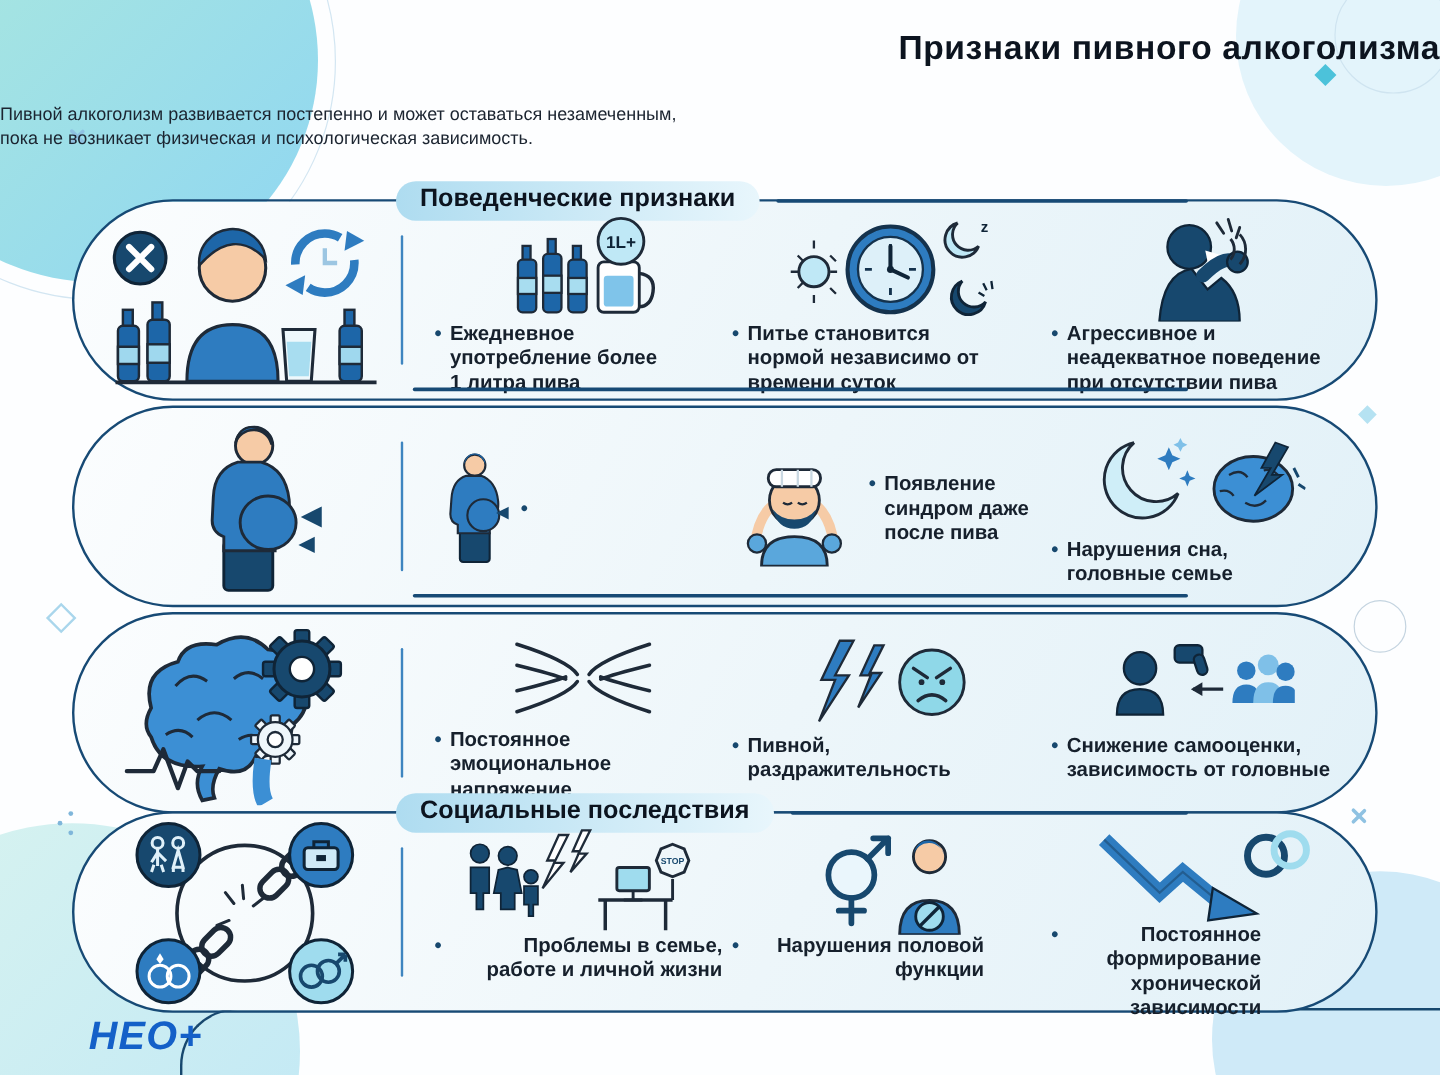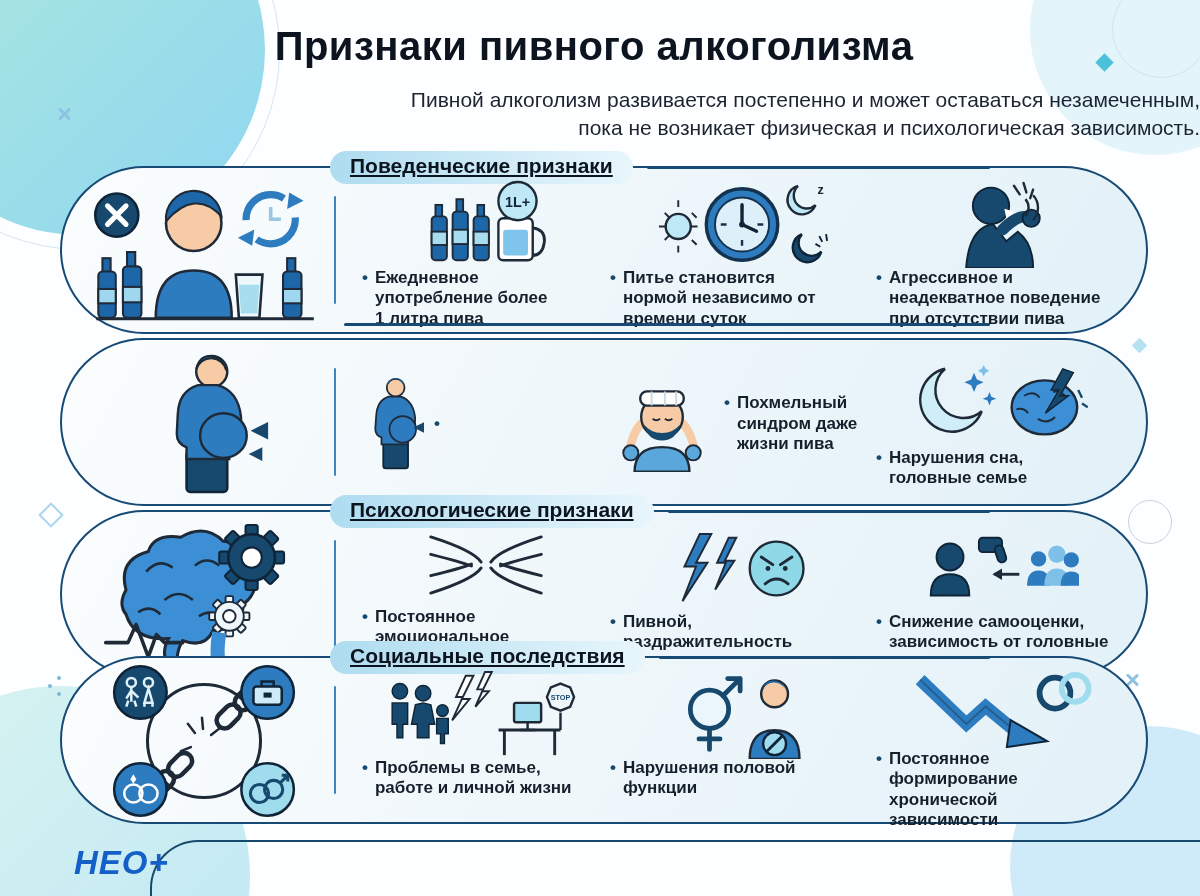--- a/index.html
+++ b/index.html
@@ -21,31 +21,31 @@
   .diamond{position:absolute;transform:rotate(45deg);}
   .diamond-solid-tr{left:1098px;top:56px;width:13px;height:13px;background:#4cc2da;}
   .diamond-out-l{left:42px;top:506px;width:14px;height:14px;border:2px solid #a9d6ec;background:transparent;}
   .diamond-solid-mr{left:1134px;top:340px;width:11px;height:11px;background:#b5e2f2;}
   .dots{position:absolute;left:48px;top:676px;width:22px;height:22px;}
   .dots i{position:absolute;width:4px;height:4px;border-radius:50%;background:#7fb6da;}
   .dots i:nth-child(1){left:0;top:8px;}.dots i:nth-child(2){left:9px;top:0;}.dots i:nth-child(3){left:9px;top:16px;}
   .swoosh{position:absolute;left:150px;top:840px;width:1050px;height:56px;
           border-top:2.5px solid #17486e;border-left:2.5px solid #17486e;border-top-left-radius:48px;}
   
-  .title{position:absolute;top:24px;left:0;right:12px;text-align:center;font-size:40px;font-weight:800;
+  .title{position:absolute;top:24px;left:0;right:0;text-align:right;font-size:28px;font-weight:800;
          color:#0c141f;letter-spacing:.5px;}
-  .subtitle{position:absolute;top:86px;left:0;right:0;text-align:right;font-size:21px;font-weight:500;
-            color:#1b2430;line-height:1.35;white-space:pre-line;margin-left:18px;}
+  .subtitle{position:absolute;top:86px;left:0;right:0;text-align:left;font-size:15px;font-weight:500;
+            color:#1b2430;line-height:1.35;white-space:pre-line;}
   
   .capsule{position:absolute;left:60px;width:1088px;height:168px;border:2.5px solid #174a75;border-radius:84px;
            background:linear-gradient(120deg,#fbfdfe 0%,#edf6fa 55%,#e2f1f8 100%);box-sizing:border-box;}
-  .sec1{top:166px;} .sec2{top:338px;} .sec3{top:510px;} .sec4{top:656px;}
+  .sec1{top:166px;} .sec2{top:338px;} .sec3{top:510px;} .sec4{top:676px;text-align:right;}
   .sec-header{position:absolute;left:268px;top:-17px;width:660px;display:flex;align-items:center;}
   .sec-pill{background:linear-gradient(90deg,#aedcf0,#e8f6fc);border-radius:20px;padding:3px 20px 6px;
-            font-size:21px;font-weight:800;color:#0c141f;white-space:nowrap;text-decoration:underline;}
+            font-size:21px;font-weight:800;color:#0c141f;white-space:nowrap;}
   .sec-line{flex:1;height:3px;background:#174a75;margin-left:14px;border-radius:2px;}
   .main-icon{position:absolute;left:16px;top:8px;width:252px;height:150px;display:flex;align-items:center;justify-content:center;}
   .divider{position:absolute;left:272px;top:28px;bottom:28px;width:2px;background:#3e85c0;border-radius:2px;}
   .items{position:absolute;left:300px;right:18px;top:12px;height:144px;display:flex;}
   .col1{flex:0 0 248px;} .col2{flex:0 0 266px;} .col3{flex:1 1 auto;}
   .item{display:flex;flex-direction:column;}
   .item .icon-box{height:88px;display:flex;align-items:center;justify-content:center;width:100%;}
   .item.row{flex-direction:row;align-items:center;gap:10px;height:100%;}
   .item.row .icon-box{height:auto;width:auto;}
   .btext{display:flex;font-size:17px;font-weight:600;line-height:1.2;color:#16202c;}
@@ -236,21 +236,21 @@
             <path d="M36 50 q4 17 19 17 q15 0 19 -17 q-7 9 -19 9 q-12 0 -19 -9 z" fill="#17486e"></path>
             <rect x="32" y="15" width="46" height="15" rx="7" fill="#ffffff" stroke="#1e2a38" stroke-width="2.5"></rect>
             <path d="M44 15 v15 M58 15 v15 M70 15 v15" stroke="#c9d8e2" stroke-width="2"></path>
             <path d="M45 44 q4 3 8 0 M58 44 q4 3 8 0" stroke="#1e2a38" stroke-width="2" fill="none"></path>
             <circle cx="22" cy="80" r="8" fill="#5aa7dc" stroke="#1e2a38" stroke-width="2"></circle>
             <circle cx="88" cy="80" r="8" fill="#5aa7dc" stroke="#1e2a38" stroke-width="2"></circle>
           </svg>
         </div>
         <div class="btext w155">
           <span class="dot">•</span>
-          <span>Похмельный синдром даже жизни пива</span>
+          <span>Появление синдром даже после пива</span>
         </div>
       </div>
       <div class="item col3">
         <div class="icon-box">
           <svg viewBox="0 0 178 84" width="172" height="81">
             <path d="M30 6 a33 33 0 1 0 38 44 a27 27 0 0 1 -38 -44" fill="#cfeef8" stroke="#1e2a38" stroke-width="2.5"></path>
             <path d="M60 10 l3 7 7 3 -7 3 -3 7 -3 -7 -7 -3 7 -3 z" fill="#2e7cc0"></path>
             <path d="M76 30 l2 5 5 2 -5 2 -2 5 -2 -5 -5 -2 5 -2 z" fill="#2e7cc0"></path>
             <path d="M70 2 l2 4 4 2 -4 2 -2 4 -2 -4 -4 -2 4 -2 z" fill="#7fc0e8"></path>
             <ellipse cx="133" cy="46" rx="34" ry="28" fill="#3c8fd4" stroke="#1e2a38" stroke-width="2.5"></ellipse>
@@ -262,21 +262,20 @@
         <div class="btext w190">
           <span class="dot">•</span>
           <span>Нарушения сна, головные семье</span>
         </div>
       </div>
     </div>
   </div>
 
   <div class="capsule sec3">
     <div class="sec-header">
-      <div class="sec-pill">Психологические признаки</div>
       <div class="sec-line"></div>
     </div>
     <div class="main-icon">
       <svg viewBox="0 0 210 150" width="214" height="152">
         <path d="M28 70 q-8 -30 22 -38 q6 -18 32 -14 q24 -14 42 4 q26 2 28 26 q10 22 -8 36 q-2 26 -30 26 q-8 18 -30 10 q-8 14 -4 24 l-10 2 q-8 -14 0 -28 q-34 2 -42 -24 q-8 -10 0 -24 z" fill="#3c8fd4" stroke="#1e2a38" stroke-width="3"></path>
         <path d="M48 52 q12 -14 26 -4 M66 80 q14 -12 28 0 M40 92 q12 -8 22 2 M96 46 q12 -10 24 0 M100 96 q12 -8 22 2" stroke="#1e2a38" stroke-width="2.5" fill="none"></path>
         <g transform="translate(152,38)">
           <g fill="#17486e" stroke="#0f2437" stroke-width="2">
             <rect x="-6" y="-32" width="12" height="14" rx="2"></rect>
               <rect x="-6" y="18" width="12" height="14" rx="2"></rect>

